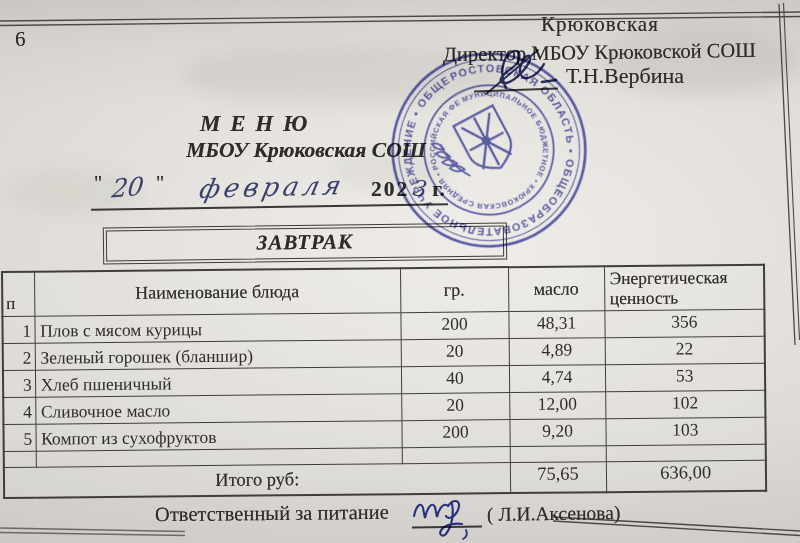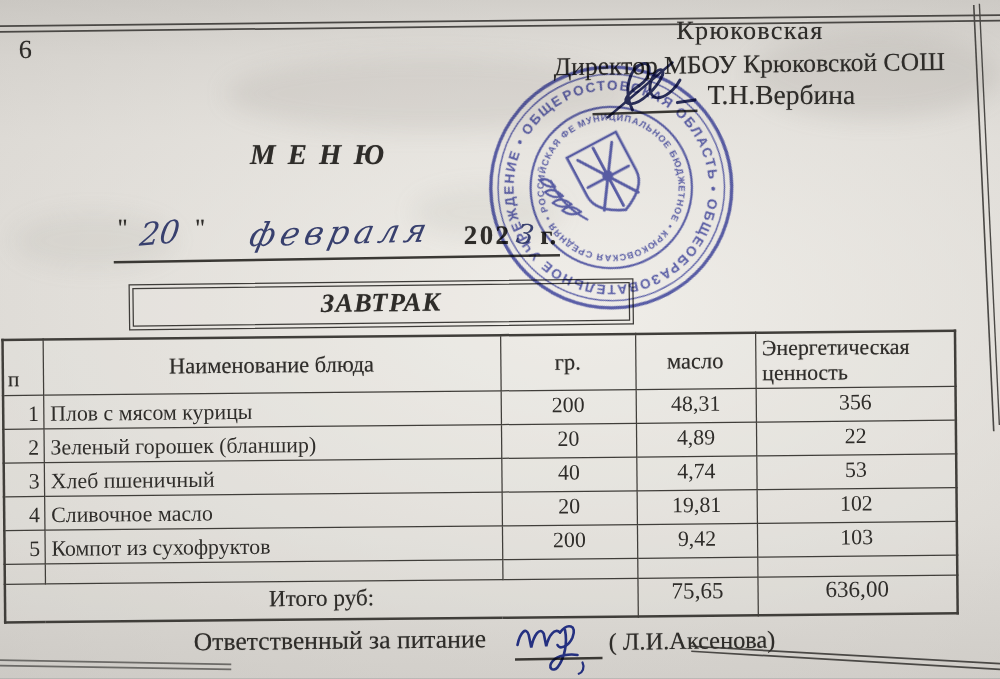--- a/index.html
+++ b/index.html
@@ -69,20 +69,21 @@
   <svg class="sig-svg" width="100" height="56" style="left:468px;top:42px;" viewBox="0 0 100 56">
     <g fill="none" stroke="#2e3467" stroke-width="2.3" stroke-linecap="round">
       <path d="M38,46 C30,30 36,12 46,9 C54,7 53,20 44,26 C35,32 28,40 36,41 C44,42 58,28 62,18"></path>
       <path d="M62,18 C64,12 58,12 54,20 C50,28 52,38 60,36 C68,34 74,26 76,22"></path>
       <path d="M18,52 L70,8" stroke-width="1.9"></path>
       <path d="M74,40 L88,38" stroke-width="2.6"></path>
     </g>
   </svg>
 
   <div class="abs printed" style="left:200px;top:111px;width:212px;text-align:left;font-size:23px;font-weight:bold;font-style:italic;letter-spacing:2px;">М Е Н Ю</div>
+  <div class="abs printed" style="left:120px;top:138px;width:372px;text-align:center;font-size:21.5px;font-weight:bold;font-style:italic;">МБОУ Крюковская СОШ</div>
 
   <div class="abs" style="left:94px;top:172px;white-space:nowrap;">
     <span class="printed" style="font-size:20px;vertical-align:6px;">"</span>
     <span class="ink" style="display:inline-block;font-size:25px;margin:0 8px 0 6px;transform:rotate(-5deg) skewX(-12deg);">20</span>
     <span class="printed" style="font-size:20px;vertical-align:6px;">"</span>
     <span class="ink" style="display:inline-block;font-size:26px;letter-spacing:4px;margin:0 22px 0 32px;transform:rotate(-1.5deg) skewX(-14deg);">февраля</span>
     <span class="printed" style="font-size:21.5px;font-weight:bold;letter-spacing:2px;">202</span>
     <span class="ink" style="display:inline-block;font-size:22px;transform:rotate(8deg);margin-right:1px;">3</span>
     <span class="printed" style="font-size:21.5px;font-weight:bold;">г.</span>
   </div>
@@ -127,28 +128,28 @@
         <td class="c-num">3</td>
         <td class="c-dish">Хлеб пшеничный</td>
         <td class="c-mid">40</td>
         <td class="c-mid">4,74</td>
         <td class="c-mid">53</td>
       </tr>
       <tr class="row">
         <td class="c-num">4</td>
         <td class="c-dish">Сливочное масло</td>
         <td class="c-mid">20</td>
-        <td class="c-mid">19,81</td>
+        <td class="c-mid">12,00</td>
         <td class="c-mid">102</td>
       </tr>
       <tr class="row">
         <td class="c-num">5</td>
         <td class="c-dish">Компот из сухофруктов</td>
         <td class="c-mid">200</td>
-        <td class="c-mid">9,42</td>
+        <td class="c-mid">9,20</td>
         <td class="c-mid">103</td>
       </tr>
       <tr class="empty">
         <td></td>
         <td></td>
         <td></td>
         <td></td>
         <td></td>
       </tr>
       <tr class="total">

